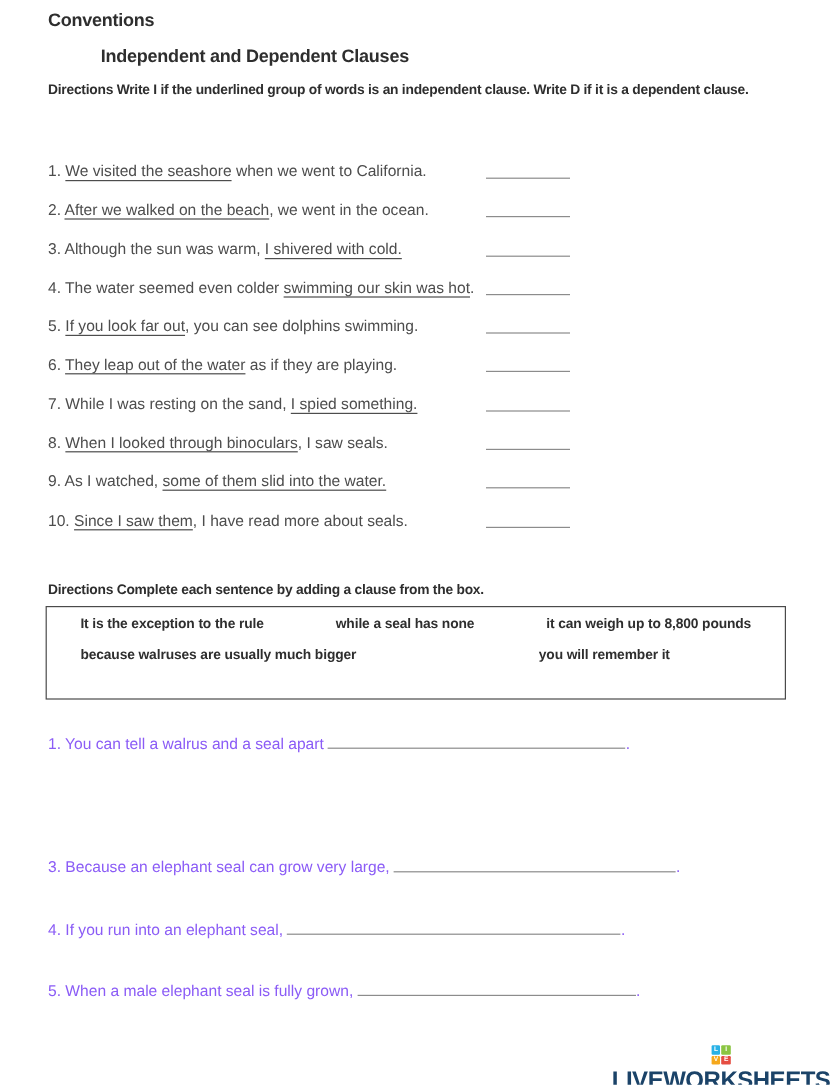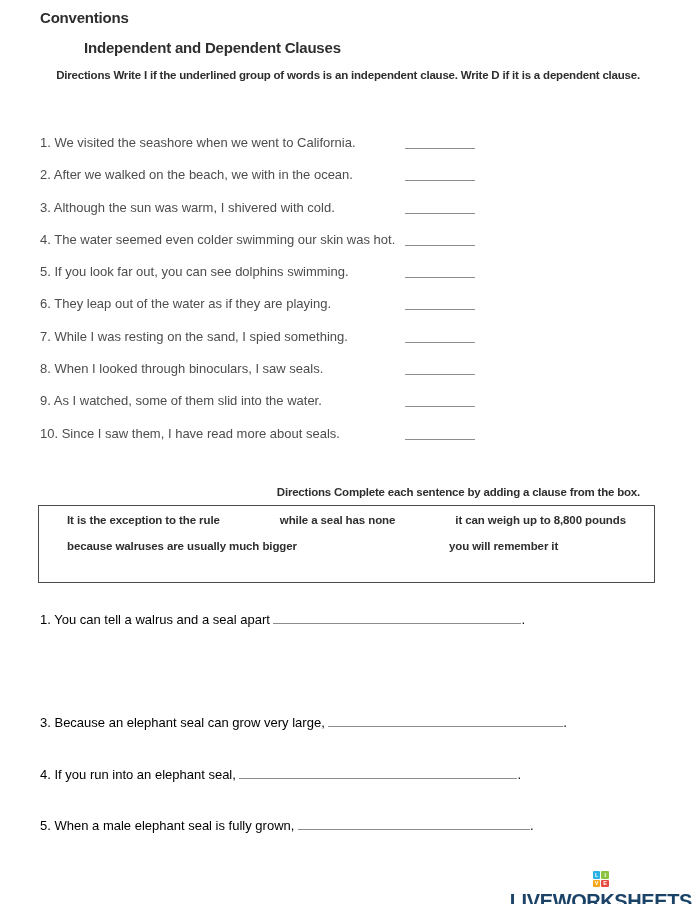--- a/index.html
+++ b/index.html
@@ -15,39 +15,38 @@
     background: #ffffff;
     color: #4d4d4d;
   }
   
   .h-title, .h-sub, .dir {
     position: absolute; left: 40px;
     font-family: "Liberation Sans", sans-serif;
     font-weight: bold;
     color: #2e2e2e;
     letter-spacing: -0.2px;
-    text-align: right;
   }
   .h-title { top: 9px;  font-size: 15px; }
   .h-sub   { top: 39px; font-size: 15px; margin-left: 44px; }
   .dir     { font-size: 11.5px; line-height: 1.5; width: 600px; }
   .dir-1   { top: 67px; }
   .dir-2   { top: 484px; }
 
   
   .ex1 { position: absolute; left: 40px; top: 135px; width: 630px; }
   .ex1-row {
     position: relative;
     height: 32.3px;
     font-size: 13px;
     line-height: 16px;
     color: #4d4d4d;
     white-space: nowrap;
   }
-  .u { text-underline-offset: 3px; text-decoration-thickness: 1px; }
+  .u { text-decoration: underline; text-underline-offset: 3px; text-decoration-thickness: 1px; }
   .ex1-blank {
     position: absolute;
     left: 365px; top: 1px;
     width: 70px; height: 13px;
     border-bottom: 1px solid #8c8c8c;
   }
 
   
   .word-box {
     position: absolute;
@@ -62,21 +61,21 @@
     letter-spacing: -0.1px;
   }
   .wb-row1 { display: flex; justify-content: space-between; }
   .wb-row2 { position: relative; margin-top: 14px; height: 14px; }
   .wb-row2 .wb-opt-right { position: absolute; left: 382px; top: 0; }
 
   
   .ex2-row {
     position: absolute; left: 40px;
     font-size: 13px; line-height: 16px;
-    color: #000000;
+    color: #8b5cf6;
     white-space: nowrap;
   }
   .ex2-blank {
     display: inline-block;
     height: 12px;
     border-bottom: 1px solid #8c8c8c;
     vertical-align: baseline;
   }
 
   
@@ -121,21 +120,21 @@
   <div class="dir dir-1">Directions Write I if the underlined group of words is an independent clause. Write D if it is a dependent clause.</div>
 
   <div class="ex1">
     <div class="ex1-row">
       <span>1.</span>
       <span></span><span class="u">We visited the seashore</span><span> when we went to California.</span>
       <span class="ex1-blank"></span>
     </div>
     <div class="ex1-row">
       <span>2.</span>
-      <span></span><span class="u">After we walked on the beach</span><span>, we with in the ocean.</span>
+      <span></span><span class="u">After we walked on the beach</span><span>, we went in the ocean.</span>
       <span class="ex1-blank"></span>
     </div>
     <div class="ex1-row">
       <span>3.</span>
       <span>Although the sun was warm, </span><span class="u">I shivered with cold.</span><span></span>
       <span class="ex1-blank"></span>
     </div>
     <div class="ex1-row">
       <span>4.</span>
       <span>The water seemed even colder </span><span class="u">swimming our skin was hot</span><span>.</span>

